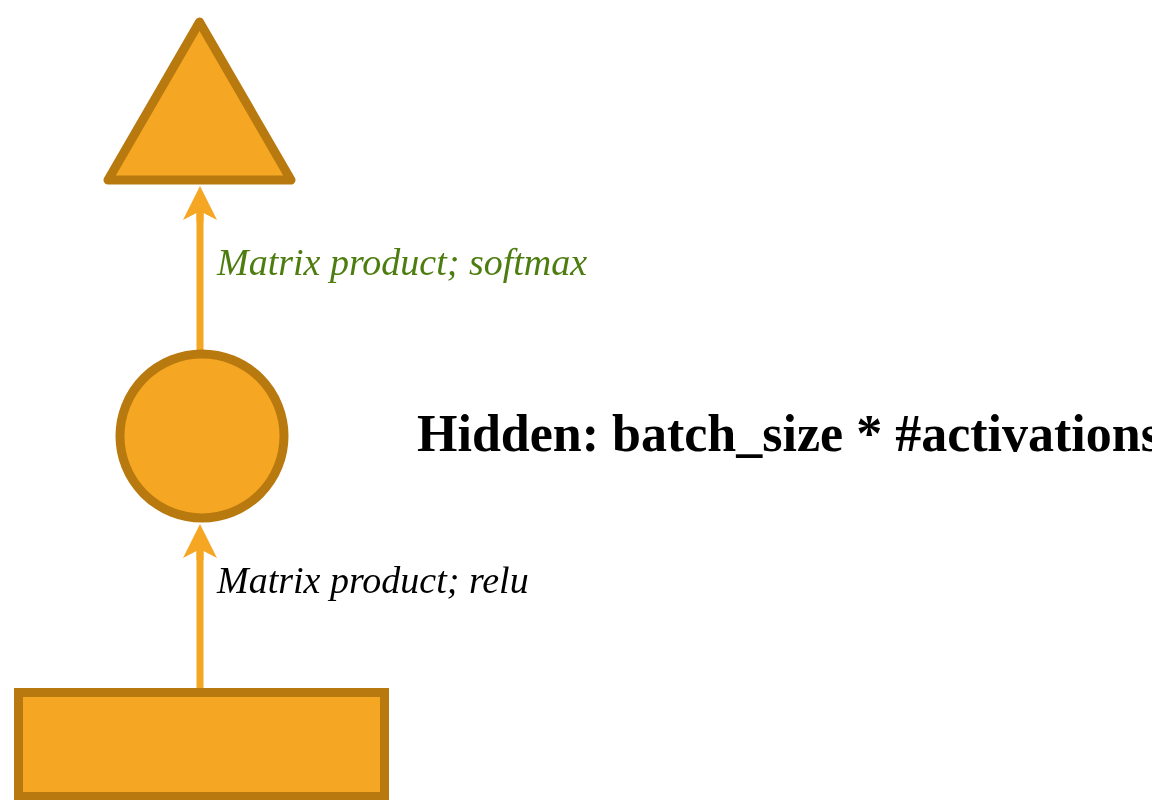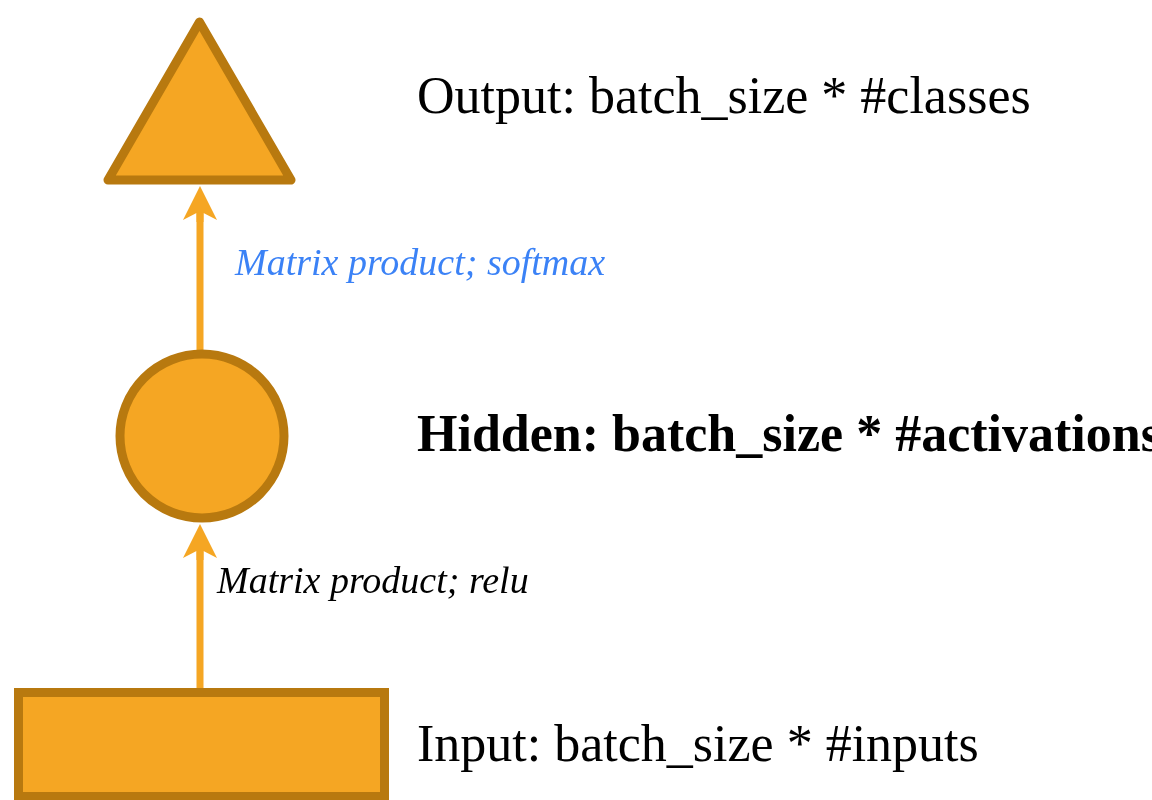--- a/index.html
+++ b/index.html
@@ -66,23 +66,21 @@
       <path d="M 200 186 L 217 220 L 203.5 213 L 203.5 222 L 196.5 222 L 196.5 213 L 183 220 Z" fill="#F5A623"></path>
     </g>
 
     <polygon points="199.5,22 291,180 108,180" fill="#F5A623" stroke="#B8790F" stroke-width="9" stroke-linejoin="round"></polygon>
 
     <circle cx="202" cy="436" r="82" fill="#F5A623" stroke="#B8790F" stroke-width="9"></circle>
 
     <rect x="18.5" y="692.5" width="366" height="104" fill="#F5A623" stroke="#B8790F" stroke-width="9"></rect>
   </svg>
 
-  <div id="label-output" class="node-label" style="color: rgb(0, 0, 0);">Output: batch_size * #classes</div>
 
-  <div id="label-edge-top" class="edge-label" style="color: #3b82f6; margin-left: 18px;">Matrix product; softmax</div>
+  <div id="label-edge-top" class="edge-label" style="color: #4d7c0f;">Matrix product; softmax</div>
 
   <div id="label-hidden" class="node-label" style="color: rgb(0, 0, 0);">Hidden: batch_size * #activations</div>
 
   <div id="label-edge-bot" class="edge-label" style="color: rgb(0, 0, 0);">Matrix product; relu</div>
 
-  <div id="label-input" class="node-label" style="color: rgb(0, 0, 0);">Input: batch_size * #inputs</div>
 
 </div>
 
 </body></html>

